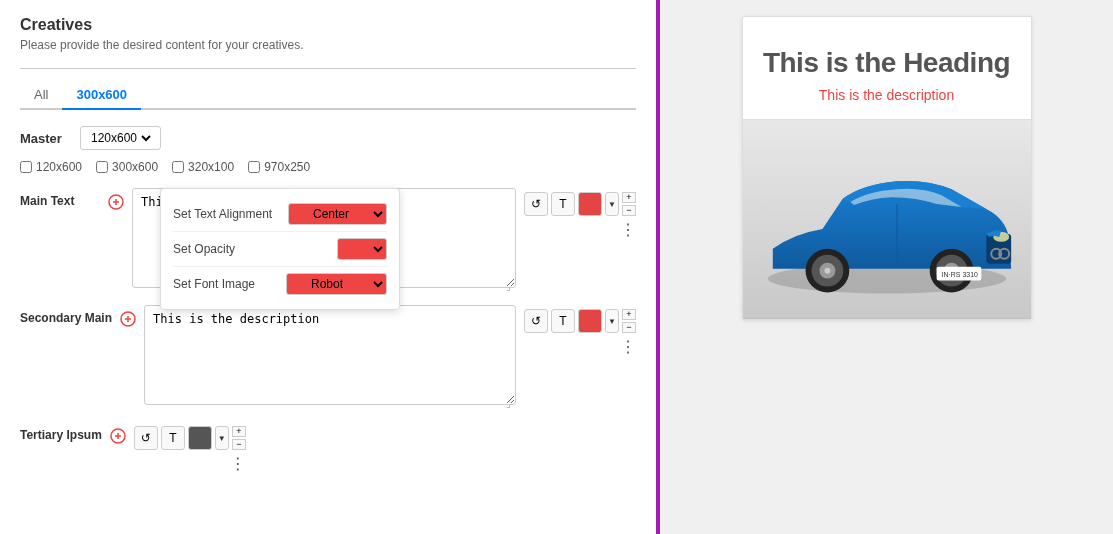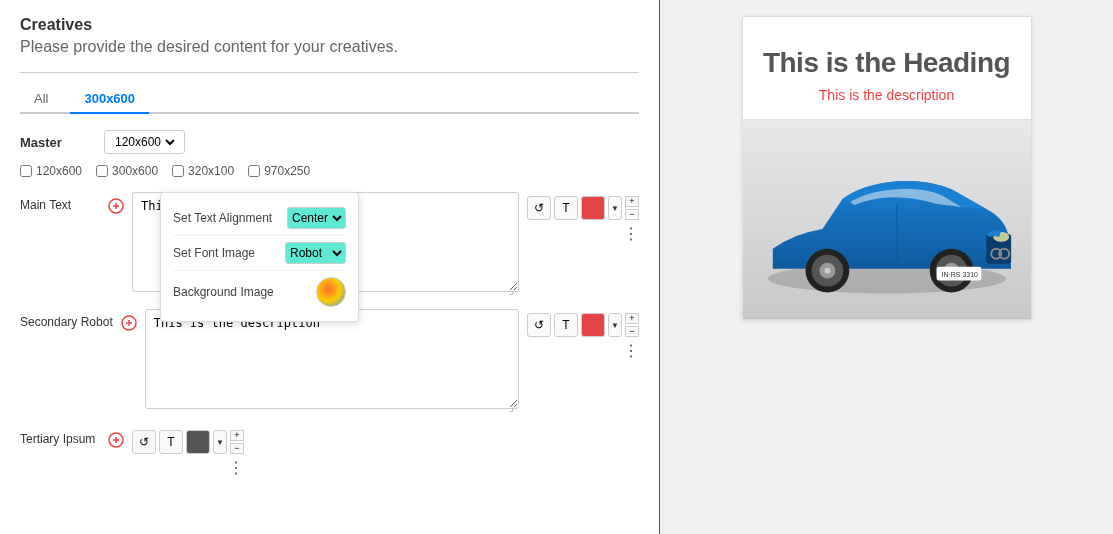--- a/index.html
+++ b/index.html
@@ -1,65 +1,65 @@
 <!DOCTYPE html>
 <html><head>
   <meta charset="utf-8">
   <style>
     * { box-sizing: border-box; margin: 0; padding: 0; }
     body { font-family: Arial, sans-serif; font-size: 13px; background: #f5f5f5; color: #333; }
 
     .page-container { display: flex; width: 1113px; min-height: 534px; background: #fff; }
 
-    .left-panel { flex: 0 0 660px; padding: 16px 20px; border-right: 1px solid #a21caf; overflow: hidden; }
+    .left-panel { flex: 0 0 660px; padding: 16px 20px; border-right: 4px solid #a21caf; overflow: hidden; }
 
     .page-title { font-size: 16px; font-weight: bold; color: #333; margin-bottom: 4px; }
-    .page-subtitle { font-size: 16px; color: #666; margin-bottom: 16px; }
+    .page-subtitle { font-size: 12px; color: #666; margin-bottom: 16px; }
     .divider { border: none; border-top: 1px solid #ccc; margin-bottom: 12px; }
 
-    .tabs { display: flex; gap: 8px; margin-bottom: 16px; border-bottom: 2px solid #ccc; }
+    .tabs { display: flex; gap: 0; margin-bottom: 16px; border-bottom: 2px solid #ccc; }
     .tab { padding: 6px 14px; cursor: pointer; font-size: 13px; color: #666; border-bottom: 2px solid transparent; margin-bottom: -2px; }
     .tab.active { color: #007bff; border-bottom: 2px solid #007bff; font-weight: bold; }
 
-    .master-row { display: flex; align-items: center; gap: 24px; margin-bottom: 10px; }
+    .master-row { display: flex; align-items: center; gap: 0; margin-bottom: 10px; }
     .master-label { font-weight: bold; font-size: 13px; min-width: 60px; }
     .master-select { display: flex; align-items: center; border: 1px solid #ccc; border-radius: 3px; padding: 3px 6px; background: #fff; }
     .master-select select { border: none; outline: none; font-size: 12px; background: transparent; }
 
     .checkboxes-row { display: flex; align-items: center; gap: 14px; margin-bottom: 14px; font-size: 12px; color: #555; }
     .checkbox-item { display: flex; align-items: center; gap: 4px; }
     .checkbox-item input { width: 12px; height: 12px; }
 
     .text-field-row { display: flex; align-items: flex-start; gap: 8px; margin-bottom: 14px; position: relative; }
-    .field-label { font-weight: normal; font-size: 12px; min-width: 80px; padding-top: 6px; }
+    .field-label { font-weight: bold; font-size: 12px; min-width: 80px; padding-top: 6px; }
     .field-icon { color: #e44; font-size: 14px; padding-top: 6px; cursor: pointer; }
 
     .textarea-wrapper { position: relative; flex: 1; }
     .field-textarea { width: 100%; min-height: 100px; border: 1px solid #ccc; border-radius: 3px; padding: 6px 8px; font-size: 12px; resize: vertical; outline: none; }
     .resize-handle { position: absolute; bottom: 2px; right: 2px; width: 8px; height: 8px; cursor: se-resize; color: #aaa; font-size: 10px; }
 
     .field-controls { display: flex; flex-direction: column; gap: 4px; padding-top: 4px; }
     .ctrl-row { display: flex; align-items: center; gap: 3px; }
     .ctrl-btn { width: 24px; height: 24px; border: 1px solid #ccc; border-radius: 3px; background: #f9f9f9; cursor: pointer; display: flex; align-items: center; justify-content: center; font-size: 12px; }
 
     .color-picker-btn { width: 24px; height: 24px; border: 1px solid #ccc; border-radius: 3px; cursor: pointer; }
     .color-arrow { width: 14px; height: 24px; border: 1px solid #ccc; border-radius: 3px; background: #f9f9f9; cursor: pointer; display: flex; align-items: center; justify-content: center; font-size: 8px; }
 
     .plus-minus { display: flex; flex-direction: column; gap: 2px; }
     .pm-btn { width: 14px; height: 11px; border: 1px solid #ccc; background: #f9f9f9; cursor: pointer; display: flex; align-items: center; justify-content: center; font-size: 9px; line-height: 1; }
 
     .more-btn { cursor: pointer; font-size: 16px; color: #555; display: flex; align-items: center; }
 
     
-    .dropdown-popup { position: absolute; top: 0; left: 140px; width: 199px; background: #fff; border: 1px solid #ddd; border-radius: 4px; box-shadow: 0 2px 8px rgba(0,0,0,0.15); z-index: 10; padding: 8px 12px; }
+    .dropdown-popup { position: absolute; top: 0; left: 140px; width: 240px; background: #fff; border: 1px solid #ddd; border-radius: 4px; box-shadow: 0 2px 8px rgba(0,0,0,0.15); z-index: 10; padding: 8px 12px; }
     .popup-row { display: flex; align-items: center; justify-content: space-between; padding: 6px 0; border-bottom: 1px solid #f0f0f0; }
     .popup-row:last-child { border-bottom: none; }
     .popup-label { font-size: 12px; color: #444; }
     .popup-control { display: flex; align-items: center; }
-    .popup-select { border: 1px solid #ccc; border-radius: 3px; padding: 2px 0; font-size: 12px; background: #5eead4; }
+    .popup-select { border: 1px solid #ccc; border-radius: 3px; padding: 2px 20px; font-size: 12px; background: #ef4444; }
     .color-box { width: 36px; height: 24px; background: #000; border: 1px solid #555; border-radius: 2px; }
     .bg-image-thumb { width: 30px; height: 30px; border-radius: 50%; background: radial-gradient(circle at 40% 40%, #ff6b35, #ffcc00, #4a90d9); border: 1px solid #ccc; }
 
     
     .right-panel { flex: 1; display: flex; align-items: flex-start; justify-content: center; padding: 16px; background: #f0f0f0; }
     .preview-card { width: 290px; background: #fff; border: 1px solid #ddd; border-radius: 2px; overflow: hidden; box-shadow: 0 1px 4px rgba(0,0,0,0.1); }
     .preview-heading { font-size: 28px; font-weight: bold; color: #555; text-align: center; padding: 30px 20px 8px; letter-spacing: -0.5px; }
     .preview-description { font-size: 14px; color: #e44; text-align: center; padding-bottom: 16px; }
 
     
@@ -151,40 +151,45 @@
           <span class="popup-label">Set Text Alignment</span>
           <div class="popup-control">
             <select class="popup-select">
               <option>Center</option>
               <option>Left</option>
               <option>Right</option>
             </select>
           </div>
         </div>
         <div class="popup-row">
+          <span class="popup-label">Set Opacity</span>
+          <div class="popup-control">
+            <select class="popup-select" style="width: 50px;">
+              <option></option>
+              <option>10%</option>
+              <option>50%</option>
+              <option>100%</option>
+            </select>
+          </div>
+        </div>
+        <div class="popup-row">
           <span class="popup-label">Set Font Image</span>
           <div class="popup-control">
             <select class="popup-select">
               <option>Robot</option>
               <option>Roboto</option>
               <option>Arial</option>
             </select>
           </div>
         </div>
-        <div class="popup-row">
-          <span class="popup-label">Background Image</span>
-          <div class="popup-control">
-            <div class="bg-image-thumb"></div>
-          </div>
-        </div>
       </div>
     </div>
 
     <div class="text-field-row">
-      <span class="field-label">Secondary Robot</span>
+      <span class="field-label">Secondary Main</span>
       <span class="field-icon">
         <svg width="16" height="16" viewBox="0 0 16 16" fill="none">
           <circle cx="8" cy="8" r="7" stroke="#e44" stroke-width="1.5" fill="none"></circle>
           <line x1="5" y1="8" x2="11" y2="8" stroke="#e44" stroke-width="1.5"></line>
           <line x1="8" y1="5" x2="8" y2="11" stroke="#e44" stroke-width="1.5"></line>
         </svg>
       </span>
       <div class="textarea-wrapper">
         <textarea class="field-textarea" style="">This is the description</textarea>
         <span class="resize-handle">⌟</span>

